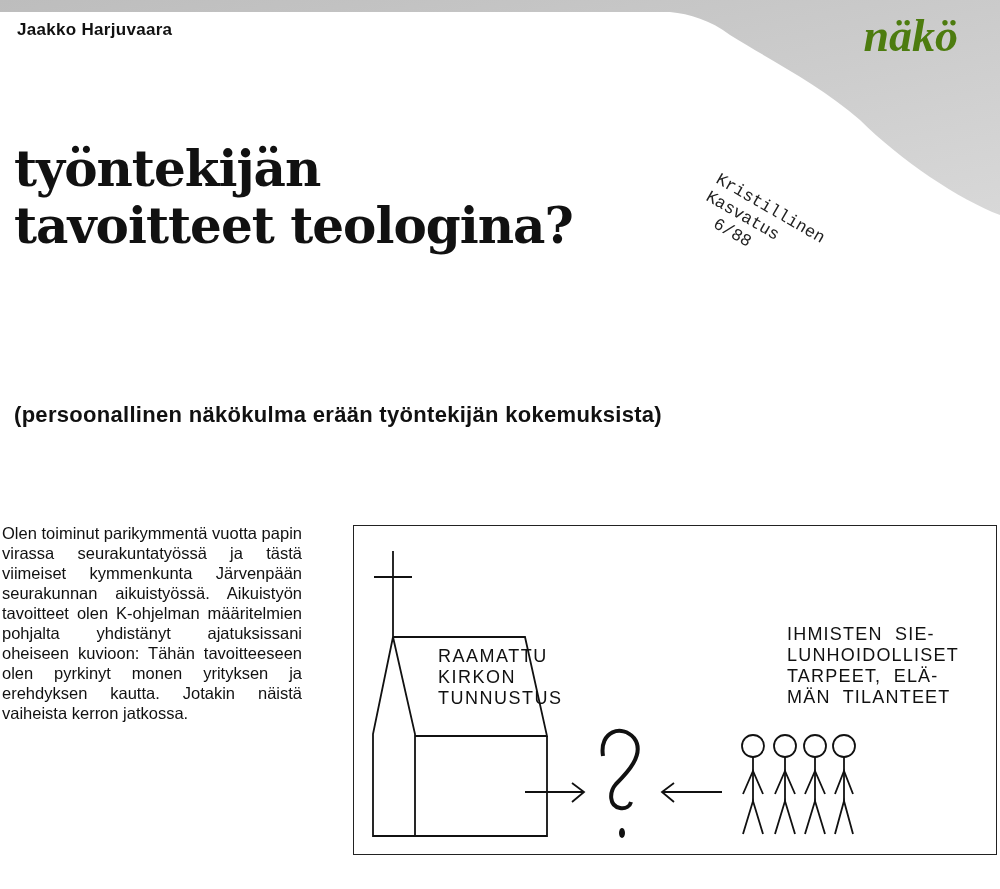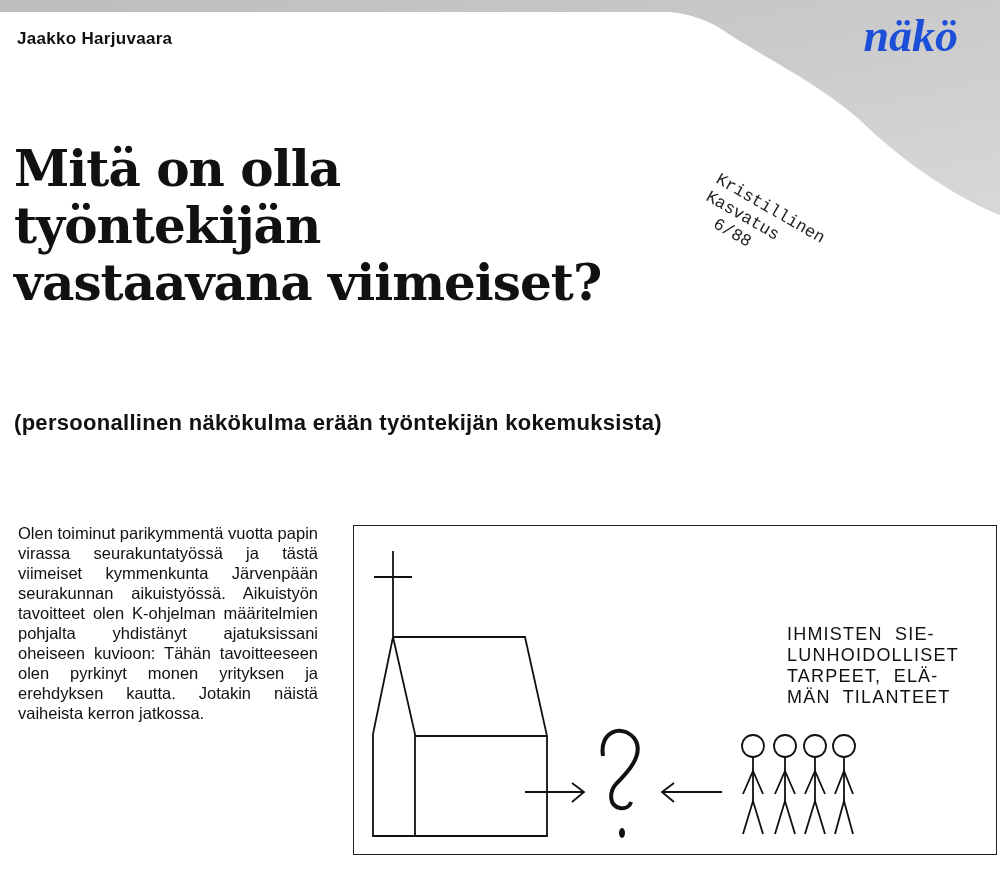--- a/index.html
+++ b/index.html
@@ -1,25 +1,25 @@
 <!DOCTYPE html>
 <html><head>
 <meta charset="utf-8">
 <style>
   html, body { margin:0; padding:0; background:#fff; }
   body { width:1000px; height:889px; position:relative; overflow:hidden; font-family:"Liberation Sans", sans-serif; color:#111; }
   .topband { position:absolute; left:0; top:0; width:1000px; height:12px; background:#c8c8c8; }
   .corner { position:absolute; left:0; top:0; width:1000px; height:230px; }
-  .author { position:absolute; left:17px; top:29px; font-size:17px; font-weight:bold; letter-spacing:0.3px; }
-  .column-tag { position:absolute; right:42px; top:12px; font-family:"Liberation Serif", serif; font-style:italic; font-weight:bold; font-size:46px; line-height:48px; text-align:right; color:#1d4ed8; }
+  .author { position:absolute; left:17px; top:20px; font-size:17px; font-weight:bold; letter-spacing:0.3px; }
+  .column-tag { position:absolute; right:42px; top:12px; font-family:"Liberation Serif", serif; font-style:italic; font-weight:bold; font-size:46px; line-height:48px; text-align:right; color:#4d7c0f; }
   .stamp { position:absolute; left:722px; top:170px; font-family:"Liberation Mono", monospace; font-size:17px; line-height:20px; transform:rotate(30deg); transform-origin:left top; color:#222; }
   .stamp div { white-space:pre; }
   .title { position:absolute; left:14px; top:140px; font-family:"DejaVu Serif", serif; font-weight:bold; font-size:50px; line-height:57px; letter-spacing:-1px; }
-  .subtitle { position:absolute; left:14px; top:402px; font-size:22px; font-weight:bold; letter-spacing:0.3px;margin-top:8px; }
-  .body-text { position:absolute; left:18px; top:523px; width:300px; font-size:16.5px; line-height:20px; text-align:justify; }
+  .subtitle { position:absolute; left:14px; top:402px; font-size:22px; font-weight:bold; letter-spacing:0.3px; }
+  .body-text { position:absolute; left:2px; top:523px; width:300px; font-size:16.5px; line-height:20px; text-align:justify; }
   .figure { position:absolute; left:353px; top:525px; width:642px; height:328px; border:1.5px solid #222; }
   .figure svg { position:absolute; left:0; top:0; }
   .fig-label { position:absolute; font-size:18px; line-height:21px; letter-spacing:1.5px; white-space:pre; }
 </style>
 </head>
 <body>
 
 <div class="topband"></div>
 <svg class="corner" width="1000" height="230">
   <defs>
@@ -37,23 +37,22 @@
   <div>näkö</div>
 </div>
 
 <div class="stamp">
   <div>Kristillinen</div>
   <div>Kasvatus</div>
   <div style="padding-left:20px">6/88</div>
 </div>
 
 <div class="title">
-  <div>Mitä on olla</div>
   <div>työntekijän</div>
-  <div>vastaavana viimeiset?</div>
+  <div>tavoitteet teologina?</div>
 </div>
 
 <div class="subtitle">(persoonallinen näkökulma erään työntekijän kokemuksista)</div>
 
 <div class="body-text">Olen toiminut parikymmentä vuotta papin virassa seurakuntatyössä ja tästä viimeiset kymmenkunta Järvenpään seurakunnan aikuistyössä. Aikuistyön tavoitteet olen K-ohjelman määritelmien pohjalta yhdistänyt ajatuksissani oheiseen kuvioon: Tähän tavoitteeseen olen pyrkinyt monen yrityksen ja erehdyksen kautta. Jotakin näistä vaiheista kerron jatkossa.</div>
 
 <div class="figure">
   <svg width="642" height="328" viewBox="0 0 642 328" fill="none" stroke="#111" stroke-width="1.8">
     <g>
       <line x1="39" y1="25" x2="39" y2="111"></line>
@@ -87,17 +86,20 @@
       <circle cx="461" cy="220" r="11"></circle>
         <line x1="461" y1="231" x2="461" y2="275"></line>
         <polyline points="451,268 461,245 471,268"></polyline>
         <polyline points="451,308 461,275 471,308"></polyline>
       <circle cx="490" cy="220" r="11"></circle>
         <line x1="490" y1="231" x2="490" y2="275"></line>
         <polyline points="481,268 490,245 499,268"></polyline>
         <polyline points="481,308 490,275 499,308"></polyline>
     </g>
   </svg>
+  <div class="fig-label" style="left:84px;top:120px">RAAMATTU
+KIRKON
+TUNNUSTUS</div>
   <div class="fig-label" style="left:433px;top:98px;letter-spacing:1.2px">IHMISTEN  SIE-
 LUNHOIDOLLISET
 TARPEET,  ELÄ-
 MÄN  TILANTEET</div>
 </div>
 
 </body></html>

